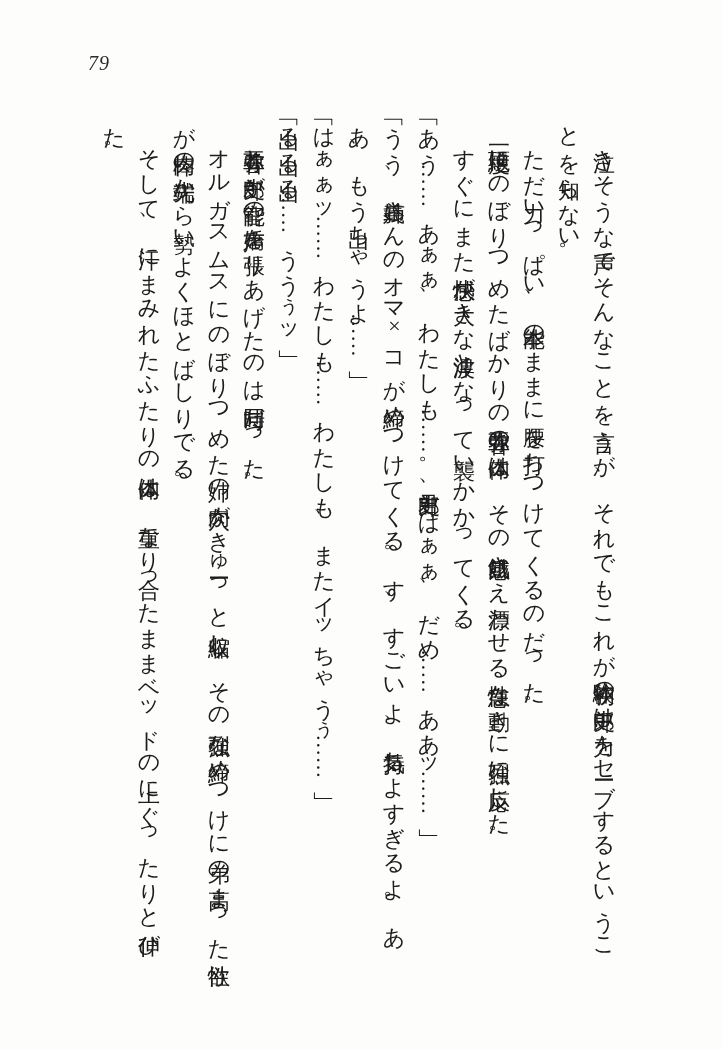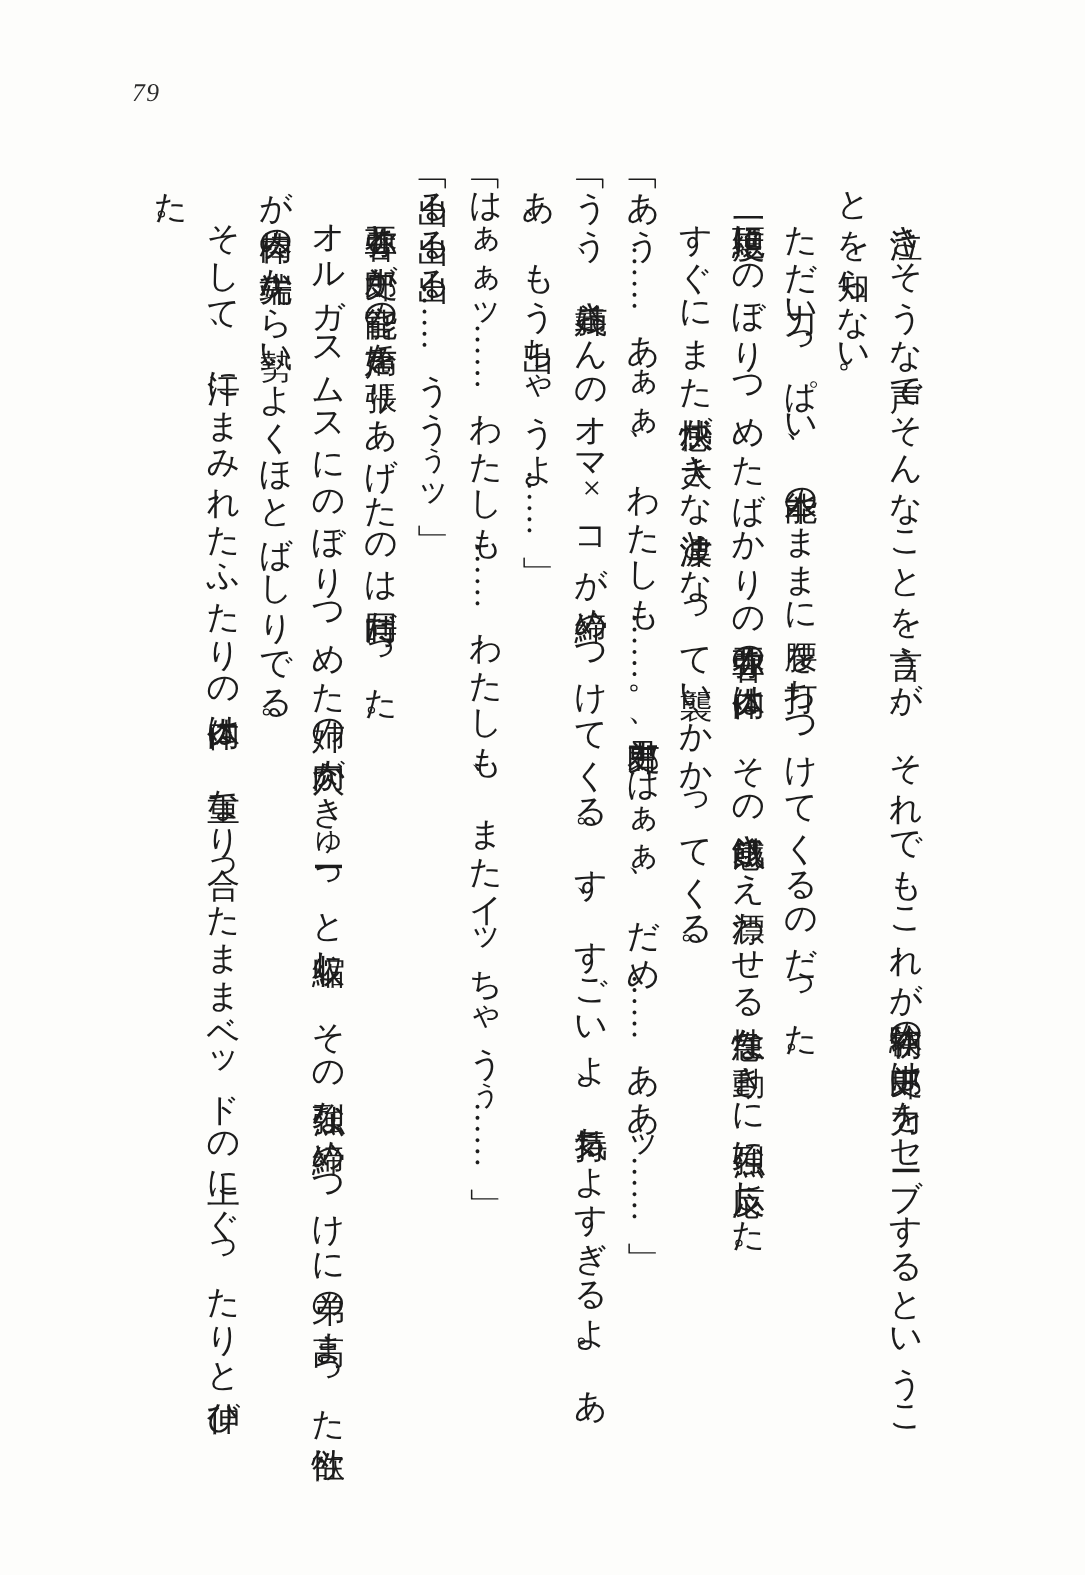--- a/index.html
+++ b/index.html
@@ -15,21 +15,21 @@
     font-family: "Liberation Serif", "DejaVu Serif", serif;
   }
   .page {
     position: absolute;
     inset: 0;
   }
   .page-number {
     position: absolute;
     top: 52px;
     left: 88px;
-    font-size: 17px;
+    font-size: 20px;
     font-style: italic;
     color: #2b2b2b;
     letter-spacing: 1px;
   }
   .text-block {
     position: absolute;
     top: 112px;
     right: 101px;
     height: 845px;
     writing-mode: vertical-rl;

